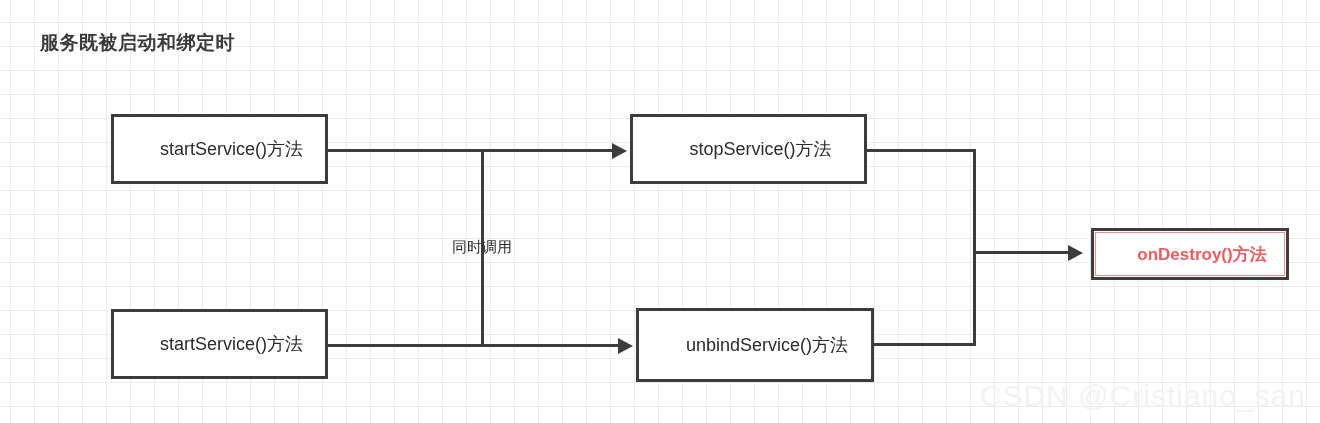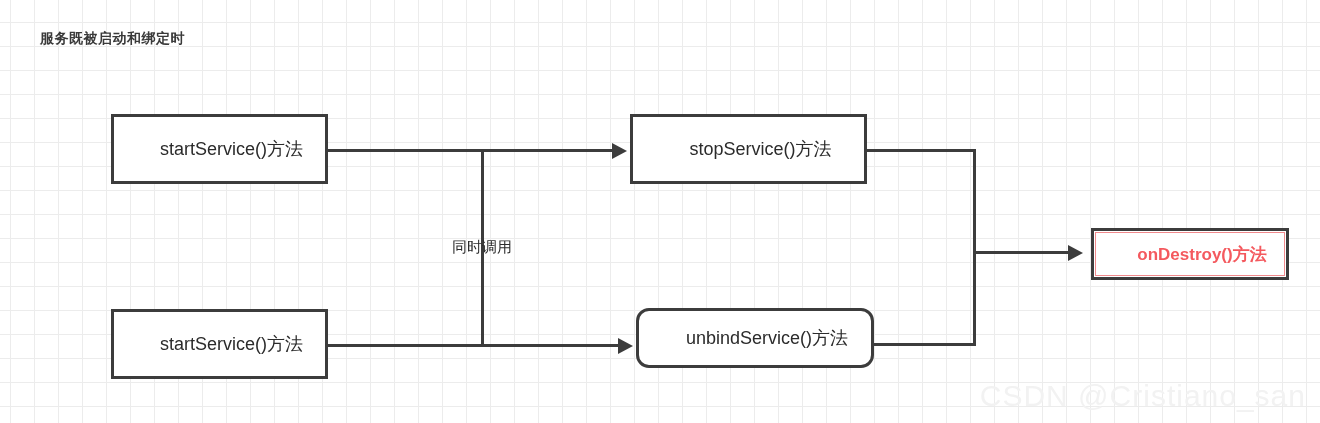--- a/index.html
+++ b/index.html
@@ -18,21 +18,21 @@
       linear-gradient(to bottom, #ececec 1px, transparent 1px);
     background-size: 24px 24px;
     background-position: 10px 22px;
     overflow: hidden;
     font-family: "Liberation Sans", "DejaVu Sans", sans-serif;
   }
   #title {
     position: absolute;
     left: 40px;
     top: 30px;
-    font-size: 14px;
+    font-size: 19px;
     font-weight: bold;
     color: #3a3a3a;
     letter-spacing: 0.5px;
     white-space: nowrap;
     text-align: right;
   }
   .node {
     position: absolute;
     box-sizing: border-box;
     background: #ffffff;
@@ -102,21 +102,21 @@
   </div>
 
   <div class="node" style="left:111px; top:309px; width:217px; height:70px;">
     <span>startService()方法</span>
   </div>
 
   <div class="node" style="left:630px; top:114px; width:237px; height:70px;">
     <span>stopService()方法</span>
   </div>
 
-  <div class="node" style="left:636px; top:308px; width:238px; height:60px;border-radius:13px;">
+  <div class="node" style="left:636px; top:308px; width:238px; height:74px;">
     <span>unbindService()方法</span>
   </div>
 
   <div class="node accent" style="left:1091px; top:228px; width:198px; height:52px;">
     <span class="inner-ring"></span>
     <span>onDestroy()方法</span>
   </div>
 
   <div class="edge h" style="left:328px; top:149px; width:295px;"></div>
   <div class="arrowhead" style="left:612px; top:143px;"></div>

